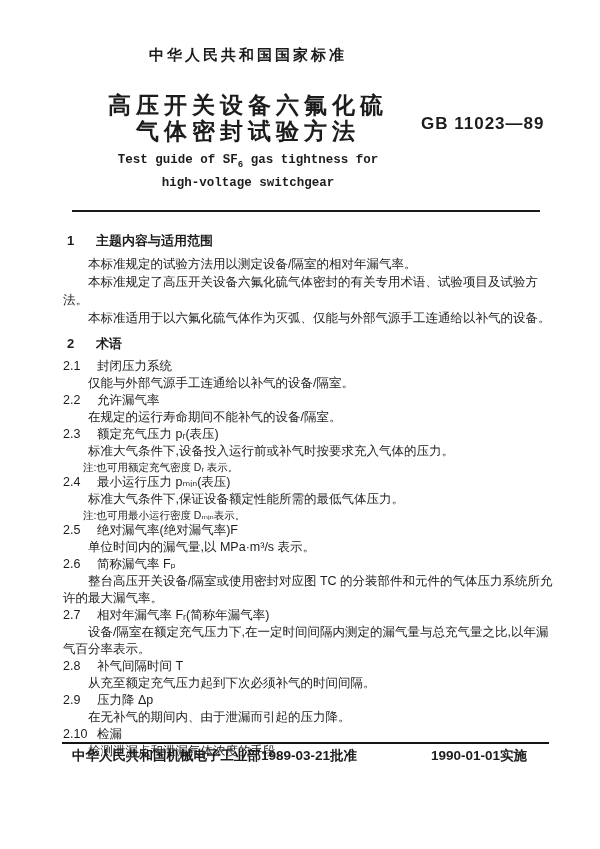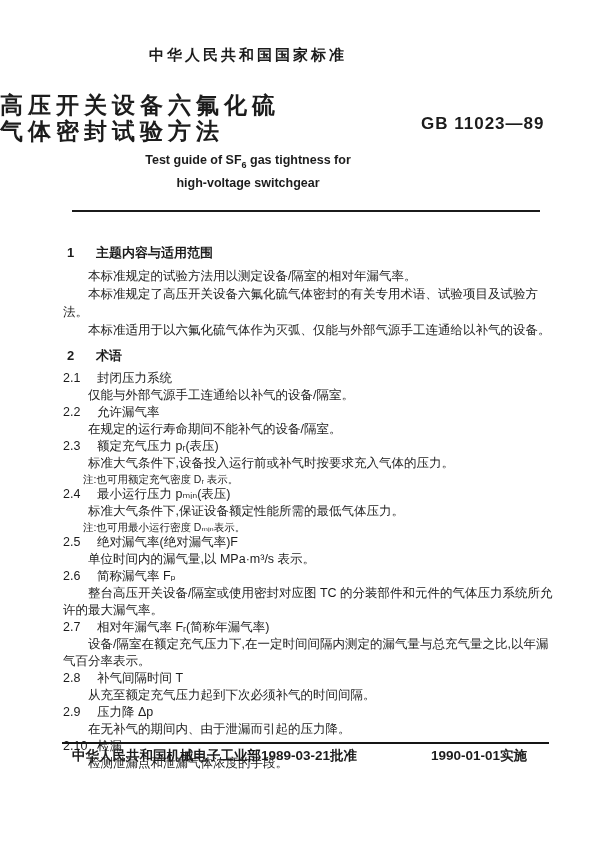--- a/index.html
+++ b/index.html
@@ -11,42 +11,42 @@
   }
   .page{position:relative;width:600px;height:849px;background:#ffffff;}
 
   
   .std-header{
     position:absolute;top:46px;left:0;width:496px;
     text-align:center;font-weight:bold;font-size:15px;letter-spacing:3px;
   }
   .cn-title{
     position:absolute;top:92px;left:0;width:496px;
-    text-align:left;font-weight:bold;font-size:23px;line-height:26px;letter-spacing:5px;
+    text-align:center;font-weight:bold;font-size:23px;line-height:26px;letter-spacing:5px;
   }
   .gb-num{
     position:absolute;top:114px;left:421px;
     font-weight:bold;font-size:17px;letter-spacing:1px;white-space:nowrap;
   }
   .en-title{
     position:absolute;top:151px;left:0;width:496px;
     text-align:center;font-weight:bold;font-size:12.5px;line-height:18px;
-    font-family:Liberation Sans, sans-serif;
+    font-family:Liberation Mono, monospace;
   }
   .en-title sub{font-size:9px;}
   .rule{
     position:absolute;top:210px;left:72px;width:468px;height:2px;background:#1b1b1b;
   }
 
   
   .doc-body{
     position:absolute;top:232px;left:63px;width:492px;
     font-size:12.5px;line-height:17px;
   }
-  .sec-h{font-weight:bold;font-size:13px;line-height:17px;margin:12px 0 6px 0;}
+  .sec-h{font-weight:bold;font-size:13px;line-height:17px;margin:0 0 6px 0;}
   .sec-h.second{margin-top:8px;}
   .sec-h .num{display:inline-block;min-width:29px;padding-left:4px;}
   .para{margin:0;text-indent:2em;line-height:18px;}
   .term{margin:0;}
   .term-h{line-height:17px;}
   .term-h .tnum{display:inline-block;min-width:34px;}
   .def{margin:0;text-indent:2em;line-height:17px;}
   .note{margin:0 0 0 20px;font-size:10.5px;line-height:14px;}
 
   

